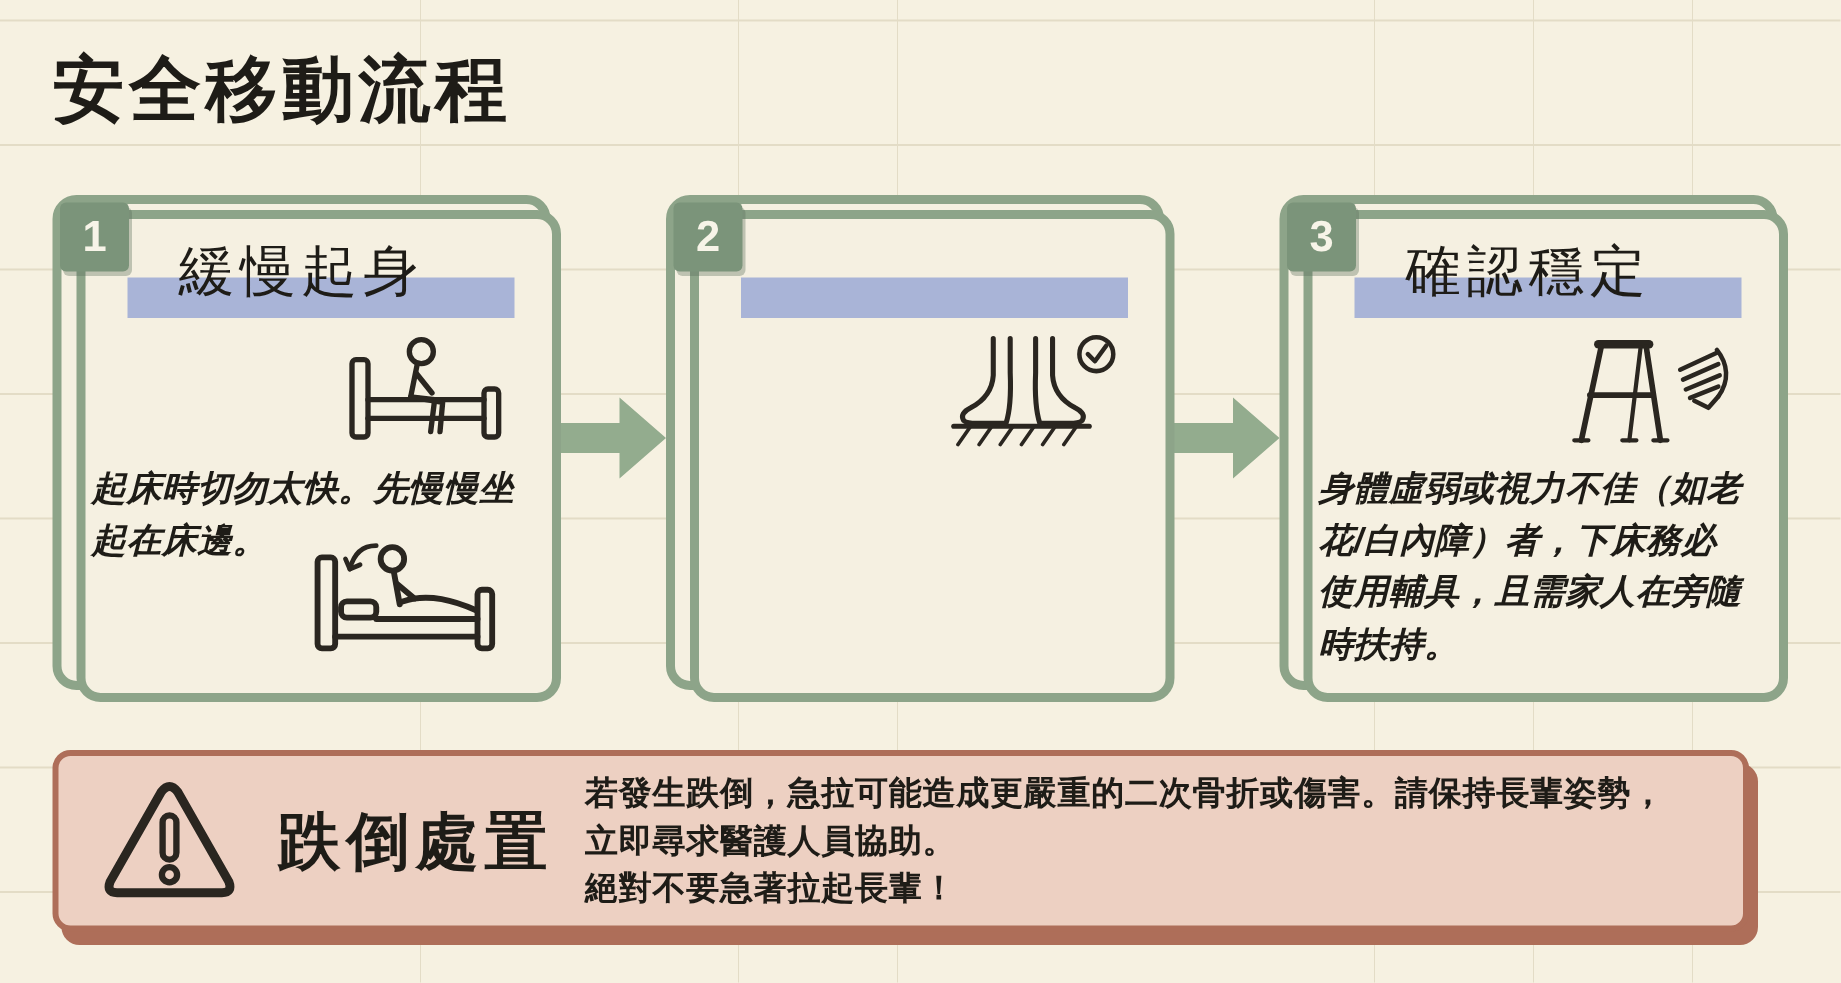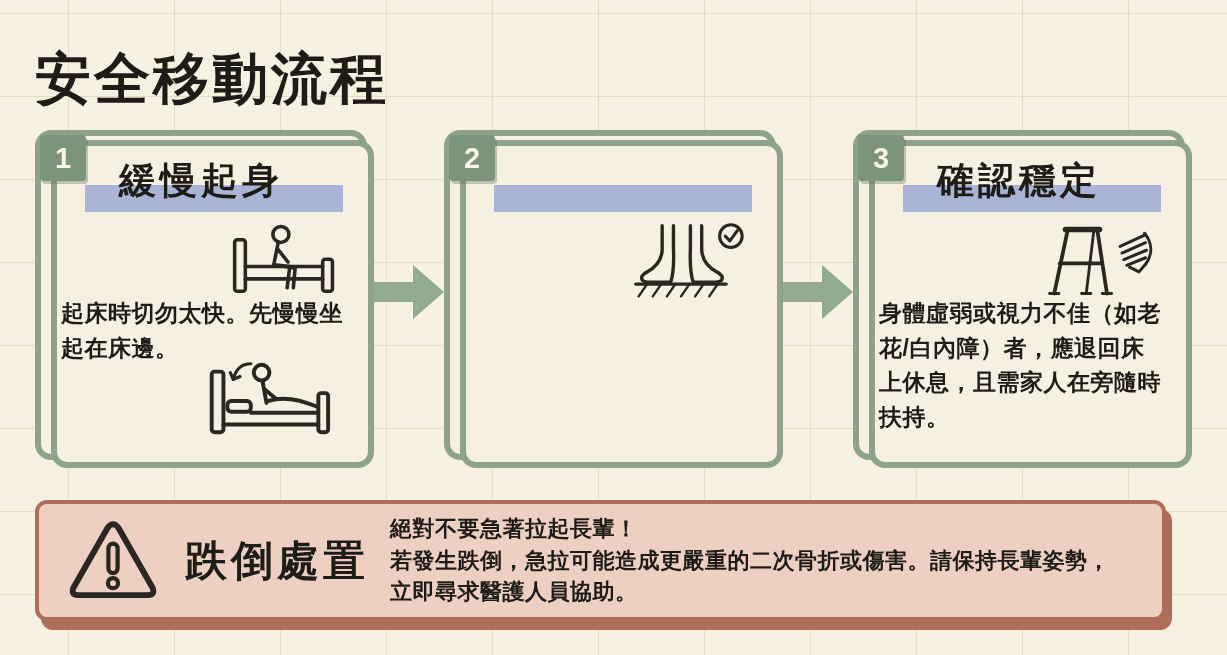--- a/index.html
+++ b/index.html
@@ -24,21 +24,21 @@
     background-color:var(--background);
     background-image:
       linear-gradient(to right, var(--grid-line) 1px, transparent 1px),
       linear-gradient(to bottom, var(--grid-line) 1px, transparent 1px);
     background-size:106px 83px;
     background-position:68px 13px;
     position:relative;
   }
   .page-title{
     position:absolute;left:35px;top:28px;
-    font-size:56px;font-weight:900;letter-spacing:3px;margin-top:14px;
+    font-size:48px;font-weight:900;letter-spacing:3px;
   }
   .cards-row{
     position:absolute;left:35px;top:130px;right:42px;height:330px;
     display:flex;align-items:stretch;
   }
   .card{
     position:relative;flex:1 1 0;z-index:0;
     background:var(--card-bg);
     border:6px solid var(--card-border);
     border-radius:16px;
@@ -58,28 +58,29 @@
     font-size:29px;font-weight:800;
     box-shadow:2px 3px 0 rgba(90,110,90,.35);
     z-index:3;
   }
   .banner{
     position:absolute;top:49px;left:44px;right:18px;height:27px;
     background:var(--banner);z-index:1;
   }
   .card-title{
     position:absolute;top:20px;left:0;right:0;z-index:2;
-    text-align:center;font-size:37px;font-weight:700;letter-spacing:4px;
+    text-align:center;font-size:37px;font-weight:400;letter-spacing:4px;
   }
   .icon-top{position:absolute;top:86px;right:20px;width:122px;height:80px;z-index:1;}
   .icon-bottom{position:absolute;bottom:10px;right:26px;width:138px;height:90px;z-index:1;}
   .card-text{
-    position:absolute;top:160px;left:20px;right:14px;z-index:2;
+    position:absolute;top:172px;left:20px;right:14px;z-index:2;
     font-size:23px;font-weight:700;line-height:1.5;
     letter-spacing:.5px;
+    font-style:italic;
   }
   .arrow-gap{flex:0 0 77px;display:flex;align-items:center;justify-content:center;}
   .arrow-gap svg{display:block;margin-top:-6px;}
   .warning{
     position:absolute;left:35px;top:500px;width:1131px;height:121px;
     background:var(--warning-bg);
     border:4px solid var(--warning-border);
     border-radius:12px;
     box-shadow:6px 9px 0 var(--warning-border);
     display:flex;align-items:center;
@@ -180,31 +181,31 @@
         <g stroke-width="3.2">
           <path d="M112 12 C120 22 121 34 113 45"></path>
           <path d="M112 14 L86 26"></path>
           <path d="M113 22 L88 33"></path>
           <path d="M114 30 L90 40"></path>
           <path d="M113 38 L93 46"></path>
           <path d="M96 48 L106 53 L113 45"></path>
         </g>
       </svg>
     </div>
-    <p class="card-text">身體虛弱或視力不佳（如老花/白內障）者，應退回床上休息，且需家人在旁隨時扶持。</p>
+    <p class="card-text">身體虛弱或視力不佳（如老花/白內障）者，下床務必使用輔具，且需家人在旁隨時扶持。</p>
   </article>
 
 </div>
 
 <section class="warning">
   <div class="warning-icon">
     <svg class="line-icon" viewBox="0 0 100 92" width="92" height="86">
       <path d="M44 9 Q50 1 56 9 L93 74 Q96 82 88 82 L12 82 Q4 82 7 74 Z" stroke-width="6.5"></path>
       <rect x="45" y="26" width="10" height="32" rx="5" stroke-width="4.6"></rect>
       <circle cx="50" cy="69" r="5.5" stroke-width="4.6"></circle>
     </svg>
   </div>
   <h2 class="warning-title">跌倒處置</h2>
   <div class="warning-text">
+    <div>若發生跌倒，急拉可能造成更嚴重的二次骨折或傷害。請保持長輩姿勢，立即尋求醫護人員協助。</div>
     <div>絕對不要急著拉起長輩！</div>
-    <div>若發生跌倒，急拉可能造成更嚴重的二次骨折或傷害。請保持長輩姿勢，立即尋求醫護人員協助。</div>
   </div>
 </section>
 
 </body></html>

